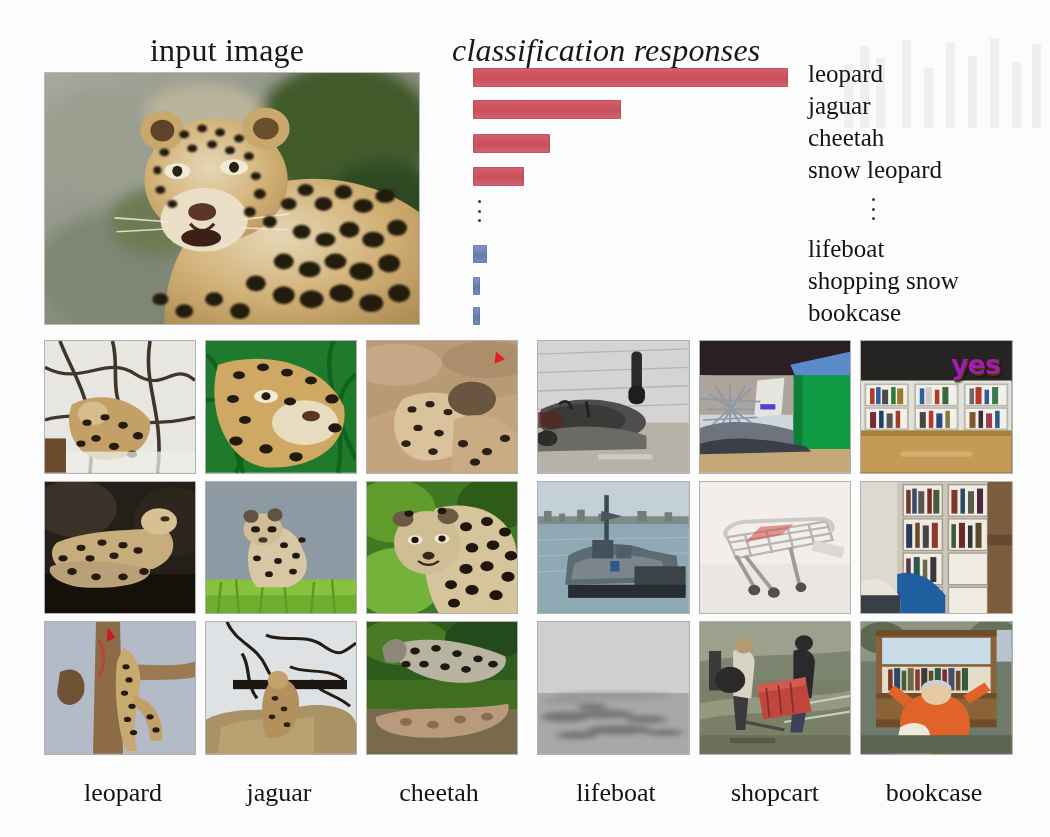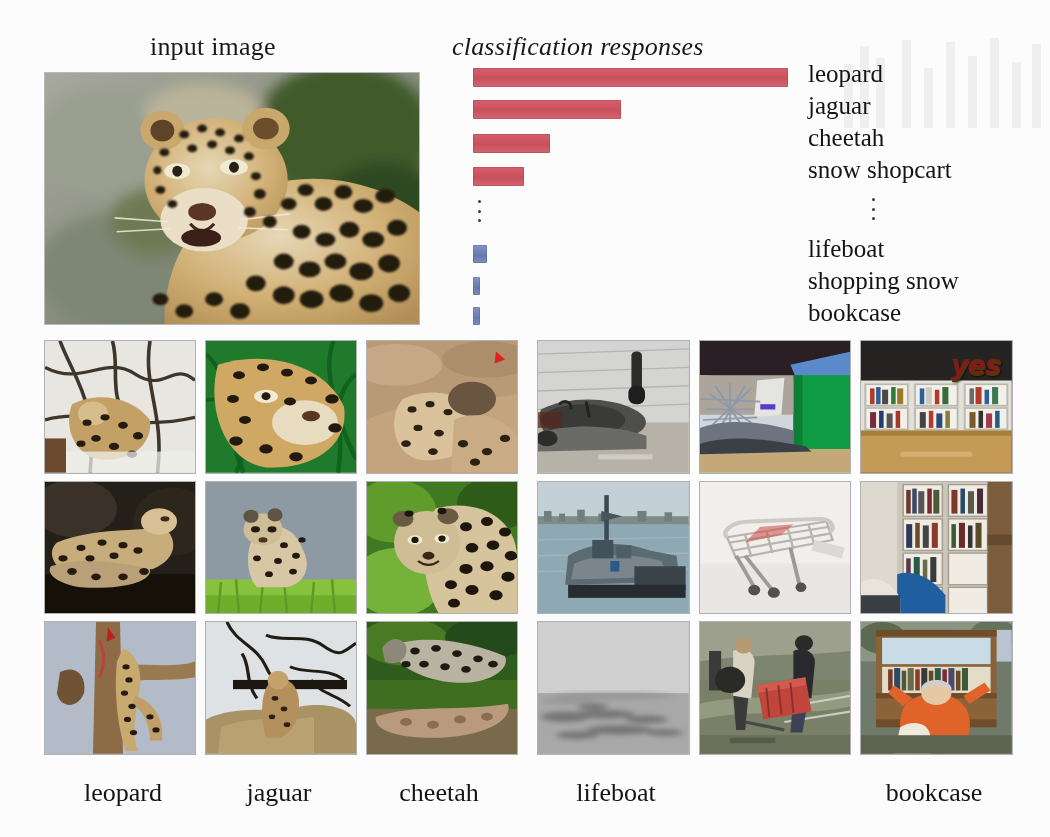--- a/index.html
+++ b/index.html
@@ -15,21 +15,21 @@
   
   .watermark{
     position:absolute;left:840px;top:8px;width:210px;height:120px;
     opacity:.055;pointer-events:none;
   }
   .wm-bar{position:absolute;bottom:0;width:9px;background:#2b2b2b;border-radius:1px;}
 
   
   .title{
     position:absolute;
-    font-size:26px;color:#181818;
+    font-size:32px;color:#181818;
     letter-spacing:.2px;white-space:nowrap;
   }
   #t-input{left:150px;top:32px;}
   #t-resp{left:452px;top:32px;font-style:italic;}
 
   
   .photo{
     position:absolute;overflow:hidden;
     background:#d8d8d8;
   }
@@ -64,24 +64,23 @@
   .cell{position:relative;overflow:hidden;background:#cfcfcf;
         border:1px solid rgba(120,120,120,.35);box-sizing:border-box;}
 
   
   .blab{position:absolute;top:778px;font-size:26px;color:#141414;
         white-space:nowrap;text-align:center;}
 
   .yes{
     position:absolute;right:12px;top:8px;
     font-family:"DejaVu Sans",sans-serif;
-    font-weight:bold;font-size:27px;color:#7f1d1d;
+    font-weight:bold;font-size:27px;color:#a21caf;
     text-shadow:1px 2px 0 #4a3a05, 2px 3px 2px rgba(0,0,0,.55);
     letter-spacing:-1px;
-    font-style:italic;
   }
 </style>
 </head>
 <body>
 
 <div class="fig">
 
   <div class="watermark">
     <div class="wm-bar" style="left:4px;height:64px;"></div>
     <div class="wm-bar" style="left:20px;height:82px;"></div>
@@ -212,21 +211,21 @@
         <i></i>
     </div>
     <div class="bar blue" style="top:179px; width:14px;height:18px;"></div>
     <div class="bar blue" style="top:211px; width:7px;height:18px;"></div>
     <div class="bar blue" style="top:241px; width:7px;height:18px;"></div>
   </div>
 
   <div class="clab" style="top:61px;">leopard</div>
   <div class="clab" style="top:93px;">jaguar</div>
   <div class="clab" style="top:125px;">cheetah</div>
-  <div class="clab" style="top:157px;">snow shopcart</div>
+  <div class="clab" style="top:157px;">snow leopard</div>
   <div class="lab-dots" style="top:198px;">
     <i></i>
       <i></i>
       <i></i>
   </div>
   <div class="clab" style="top:236px;">lifeboat</div>
   <div class="clab" style="top:268px;">shopping snow</div>
   <div class="clab" style="top:300px;">bookcase</div>
 
   <div class="grid" id="grid-left">
@@ -789,15 +788,16 @@
         <path d="M26 80 C34 74 46 76 46 88 L46 100 L22 100Z" fill="#efe9dc"></path>
         <rect y="86" width="100" height="14" fill="#5c6450"></rect>
       </svg>
     </div>
   </div>
 
   <div class="blab" style="left:44px;  width:158px;">leopard</div>
   <div class="blab" style="left:200px; width:158px;">jaguar</div>
   <div class="blab" style="left:360px; width:158px;">cheetah</div>
   <div class="blab" style="left:537px; width:158px;">lifeboat</div>
+  <div class="blab" style="left:696px; width:158px;">shopcart</div>
   <div class="blab" style="left:855px; width:158px;">bookcase</div>
 
 </div>
 
 </body></html>

